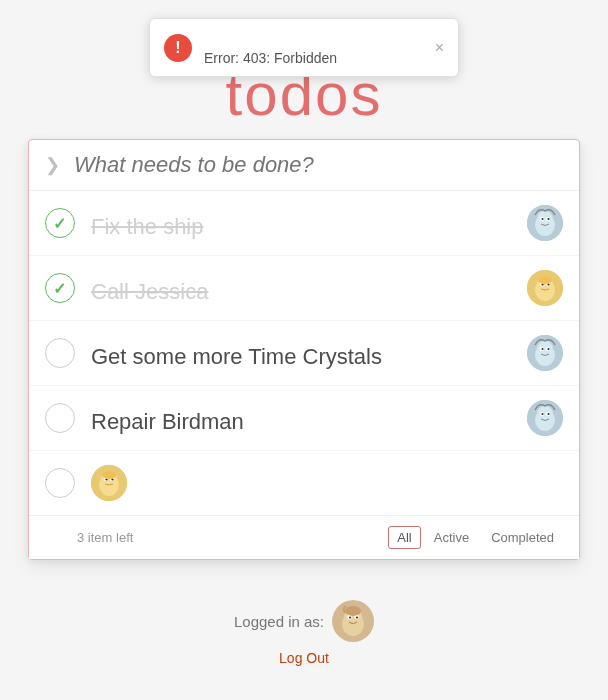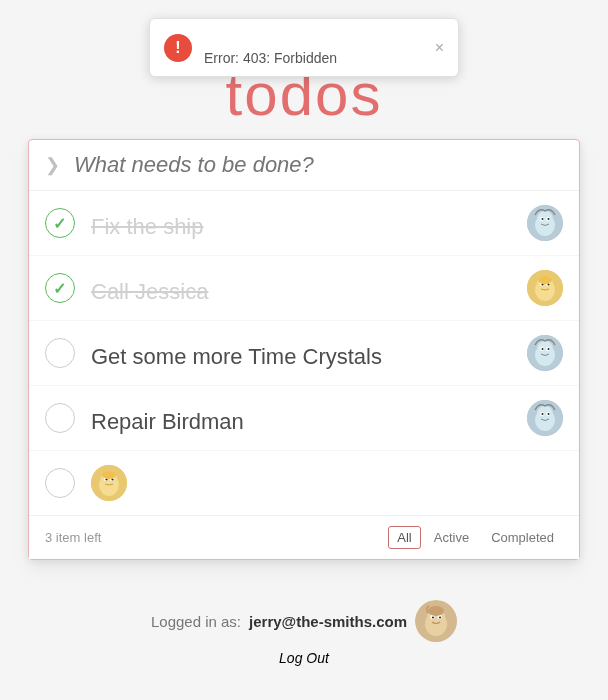--- a/index.html
+++ b/index.html
@@ -191,20 +191,21 @@
       border-top: 1px solid #f0f0f0;
       font-size: 13px;
       color: #aaa;
       background: #fff;
     }
 
     .item-count {
       flex: 1;
       color: #999;
       font-size: 13px;
+      margin-left: 32px;
     }
 
     .filter-group {
       display: flex;
       gap: 4px;
       align-items: flex-end;
     }
 
     .filter-btn {
       padding: 3px 8px;
@@ -252,25 +253,24 @@
       justify-content: center;
       font-size: 24px;
       overflow: hidden;
     }
 
     .logout-btn {
       background: none;
       border: none;
       cursor: pointer;
       font-size: 14px;
-      color: #000000;
+      color: #c2410c;
       text-decoration: none;
       display: block;
       margin: 7px auto;
-      font-style: italic;
     }
 
     
     .avatar svg {
       width: 36px;
       height: 36px;
     }
     .user-avatar svg {
       width: 42px;
       height: 42px;
@@ -396,21 +396,20 @@
       <button class="filter-btn">Active</button>
       <button class="filter-btn">Completed</button>
     </div>
   </div>
 
 </div>
 
 <div class="bottom-section">
   <div class="logged-in-line">
     <span>Logged in as:</span>
-    <span class="logged-in-email">jerry@the-smiths.com</span>
     <div class="user-avatar">
       <svg viewBox="0 0 42 42" xmlns="http://www.w3.org/2000/svg">
         <circle cx="21" cy="21" r="21" fill="#d4b890"></circle>
         <ellipse cx="21" cy="24" rx="11" ry="12" fill="#e8d0a0"></ellipse>
         <circle cx="21" cy="17" r="9" fill="#e8d0a0"></circle>
         <circle cx="17.5" cy="17" r="2.2" fill="#fff"></circle>
         <circle cx="24.5" cy="17" r="2.2" fill="#fff"></circle>
         <circle cx="18" cy="17.5" r="1.1" fill="#333"></circle>
         <circle cx="25" cy="17.5" r="1.1" fill="#333"></circle>
         <path d="M17 22 Q21 25 25 22" stroke="#b89060" stroke-width="1.2" fill="none"></path>

